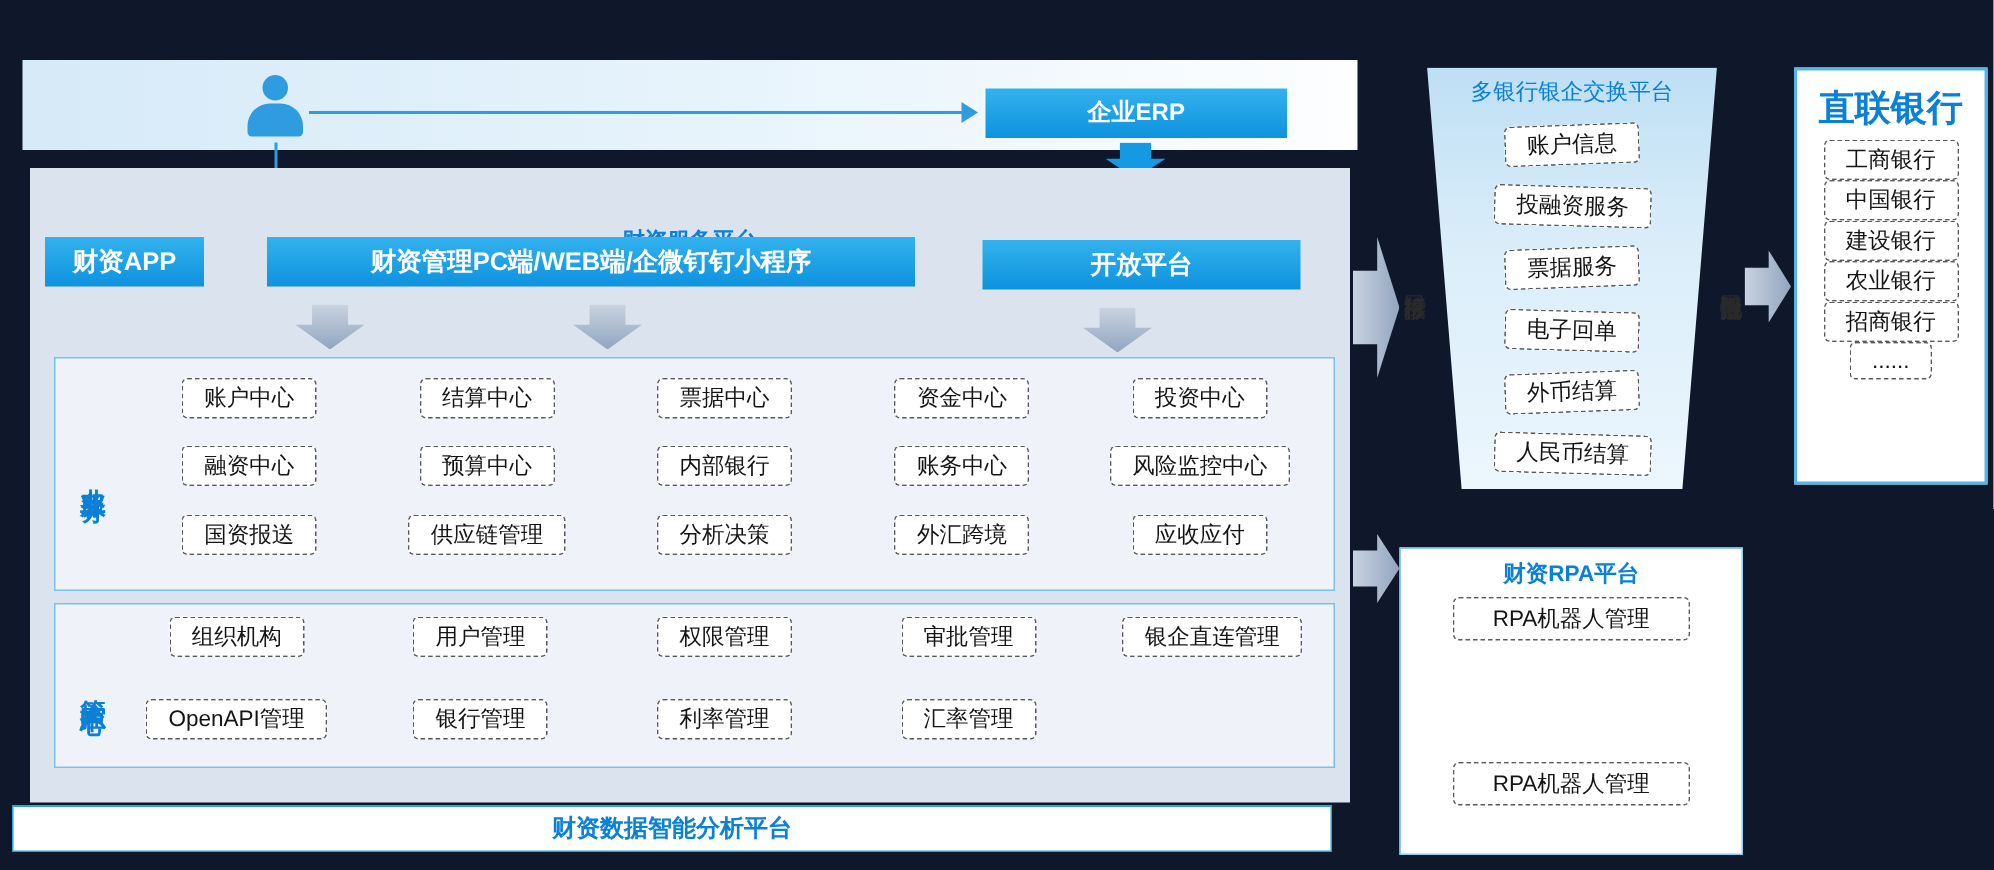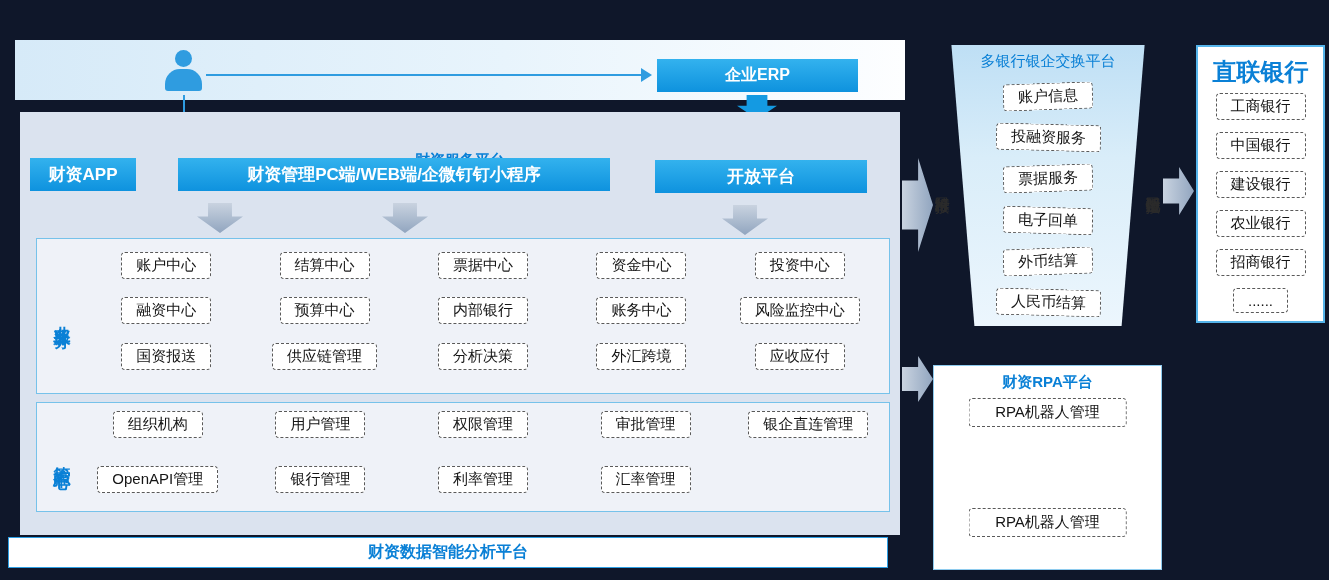--- a/index.html
+++ b/index.html
@@ -68,21 +68,21 @@
     display:flex; flex-direction:column; justify-content:space-between; align-items:center; }
   .exchange-items .dbox:nth-child(odd) { transform:rotate(-2deg); }
   .exchange-items .dbox:nth-child(even) { transform:rotate(1.6deg); }
 
   
   .banks-panel { left:1196px; top:45px; width:129px; height:278px; background:#fff;
     border:2px solid #55b4ea; }
   .banks-title { position:absolute; left:0; top:9px; width:100%; text-align:center;
     color:#0a80d6; font-weight:bold; font-size:24px; }
   .banks-items { position:absolute; left:0; top:46px; width:100%;
-    display:flex; flex-direction:column; align-items:center; gap:12px; }
+    display:flex; flex-direction:column; align-items:center; gap:0; }
 
   
   .rpa-panel { left:933px; top:365px; width:229px; height:205px; background:#fff;
     border:1px solid #8ecbee; }
   .rpa-title { position:absolute; left:0; top:7px; width:100%; text-align:center;
     color:#0a80d6; font-weight:bold; font-size:15px; }
   .rpa-box1 { position:absolute; top:32px; left:50%; transform:translateX(-50%); }
   .rpa-box2 { position:absolute; top:142px; left:50%; transform:translateX(-50%); }
 </style>
 </head>

